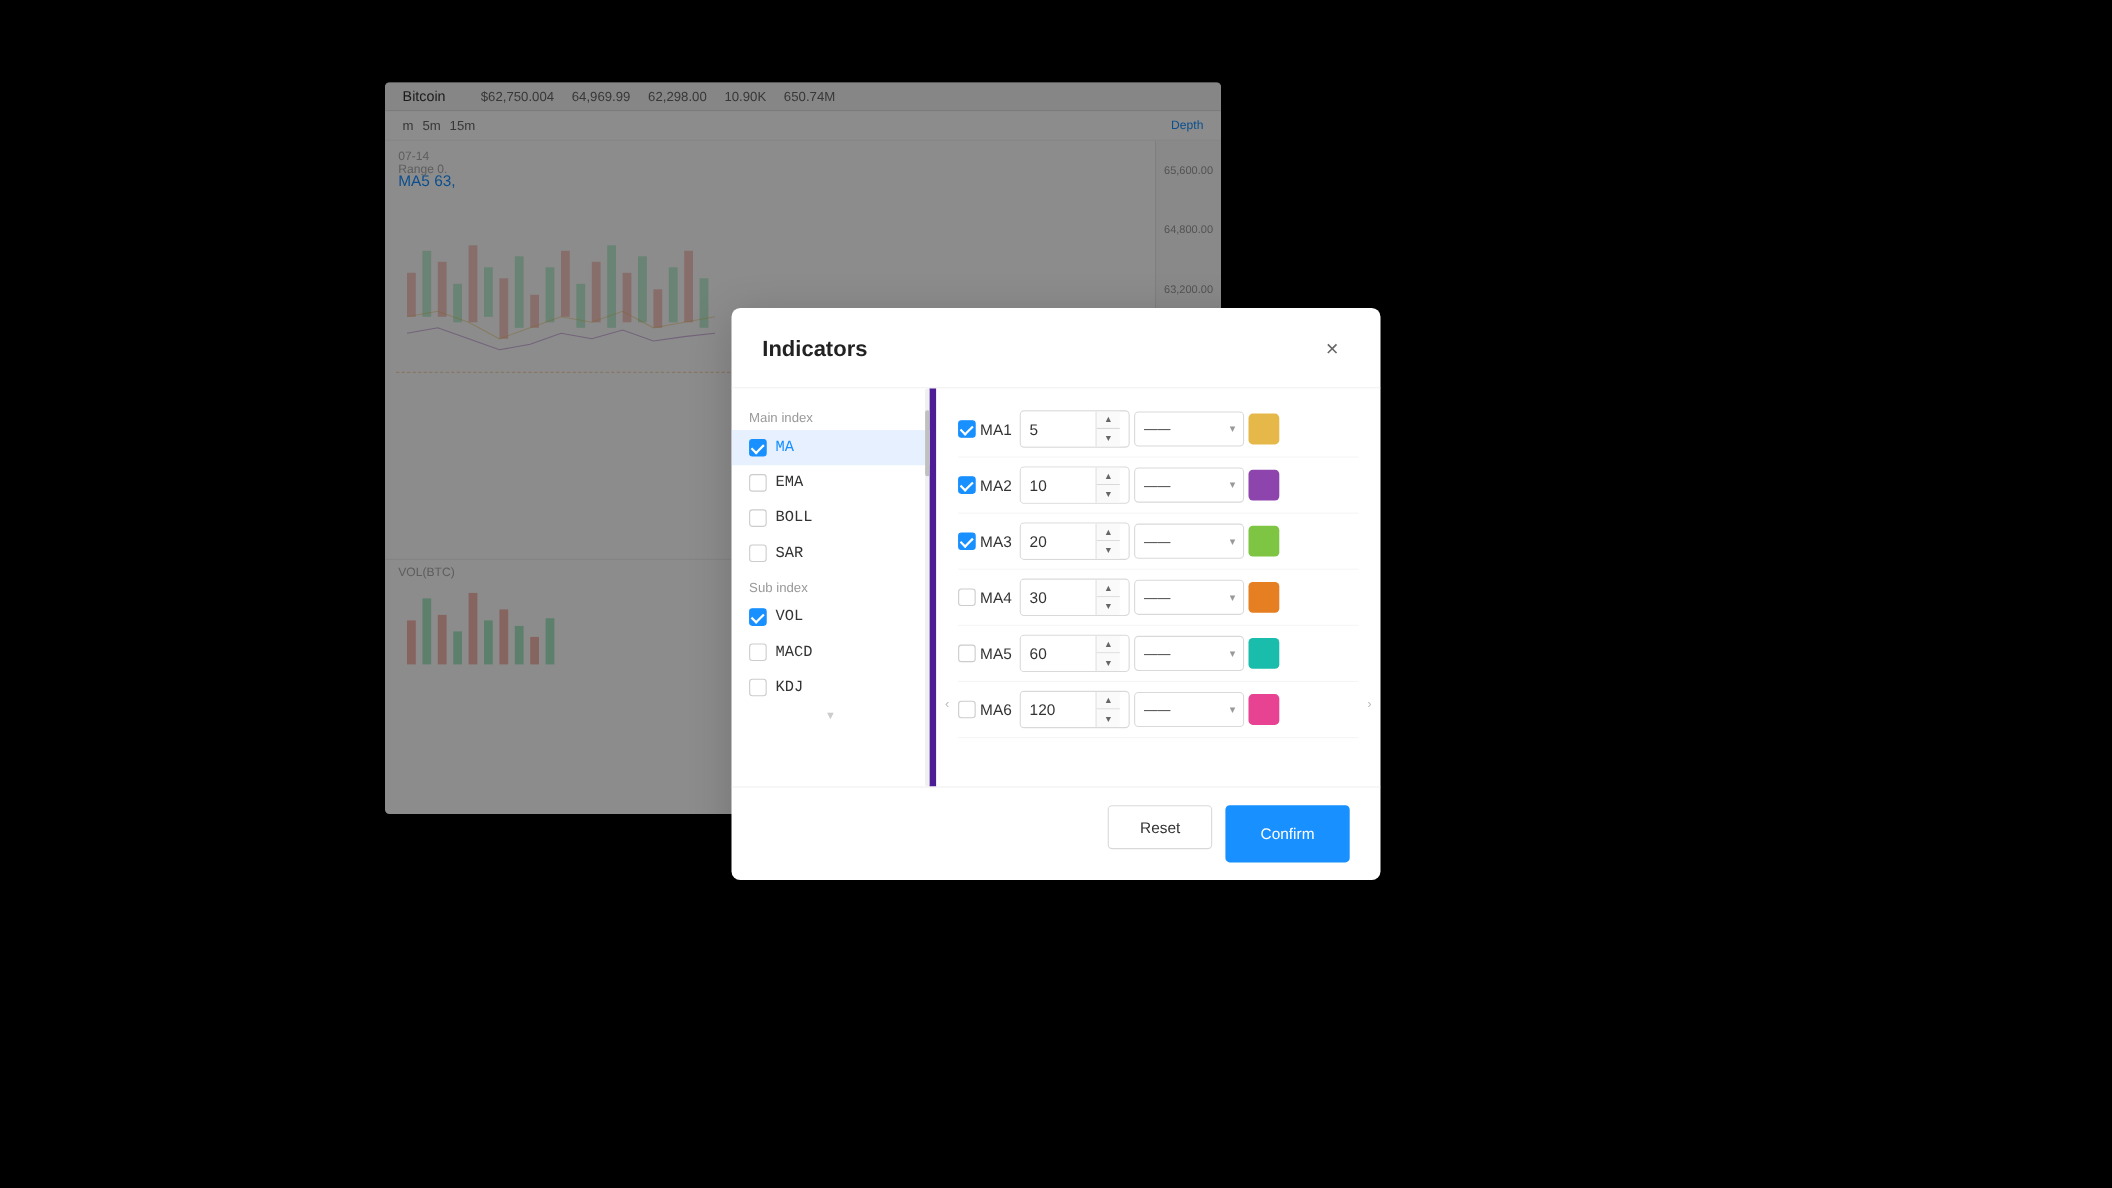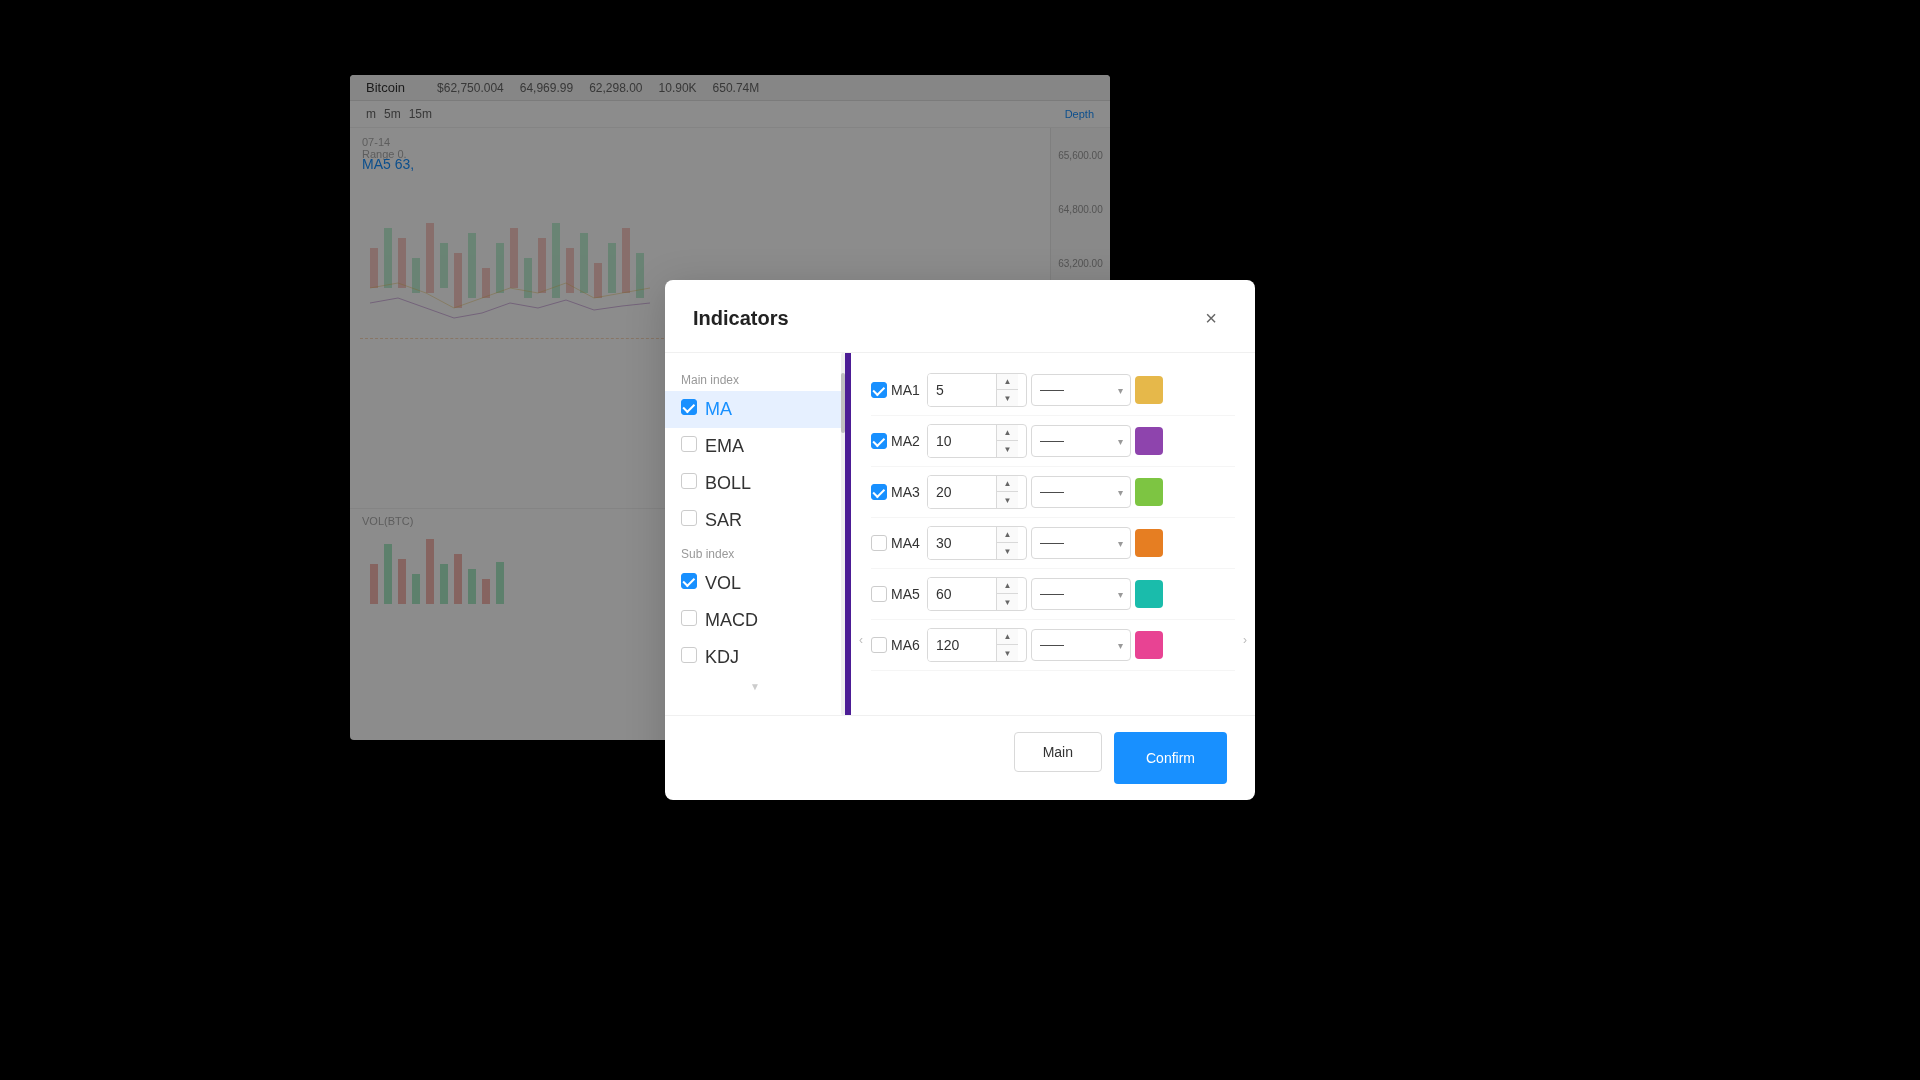--- a/index.html
+++ b/index.html
@@ -175,25 +175,27 @@
 
     .sidebar-section-label {
       font-size: 12px;
       color: #999;
       padding: 8px 16px 4px;
       font-weight: 400;
     }
 
     .sidebar-item {
       display: flex;
+      align-items: center;
       padding: 8px 16px;
       cursor: pointer;
-      font-size: 18px;
+      font-size: 14px;
       color: #333;
       gap: 8px;
+      font-family: Liberation Mono, monospace;
     }
 
     .sidebar-item.active {
       background: #e6f0ff;
       color: #1890ff;
     }
 
     .checkbox {
       width: 16px;
       height: 16px;
@@ -728,18 +730,18 @@
 
         <div style="display:flex;justify-content:space-between;margin-top:8px;padding:4px 0;">
           <span class="scroll-left-arrow">‹</span>
           <span class="scroll-right-arrow">›</span>
         </div>
 
       </div>
     </div>
 
     <div class="modal-footer">
-      <button class="btn-reset">Main</button>
+      <button class="btn-reset">Reset</button>
       <button class="btn-confirm">Confirm</button>
     </div>
 
   </div>
 </div>
 
 </body></html>

